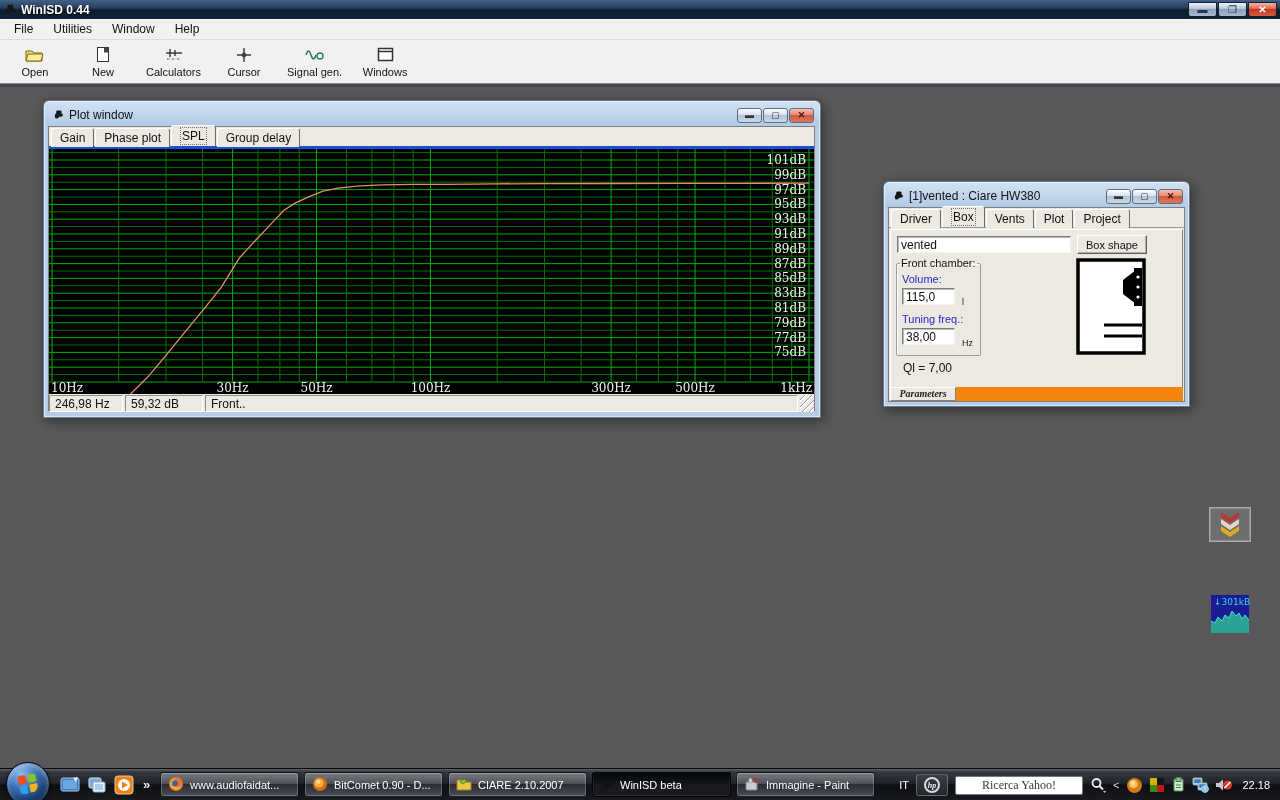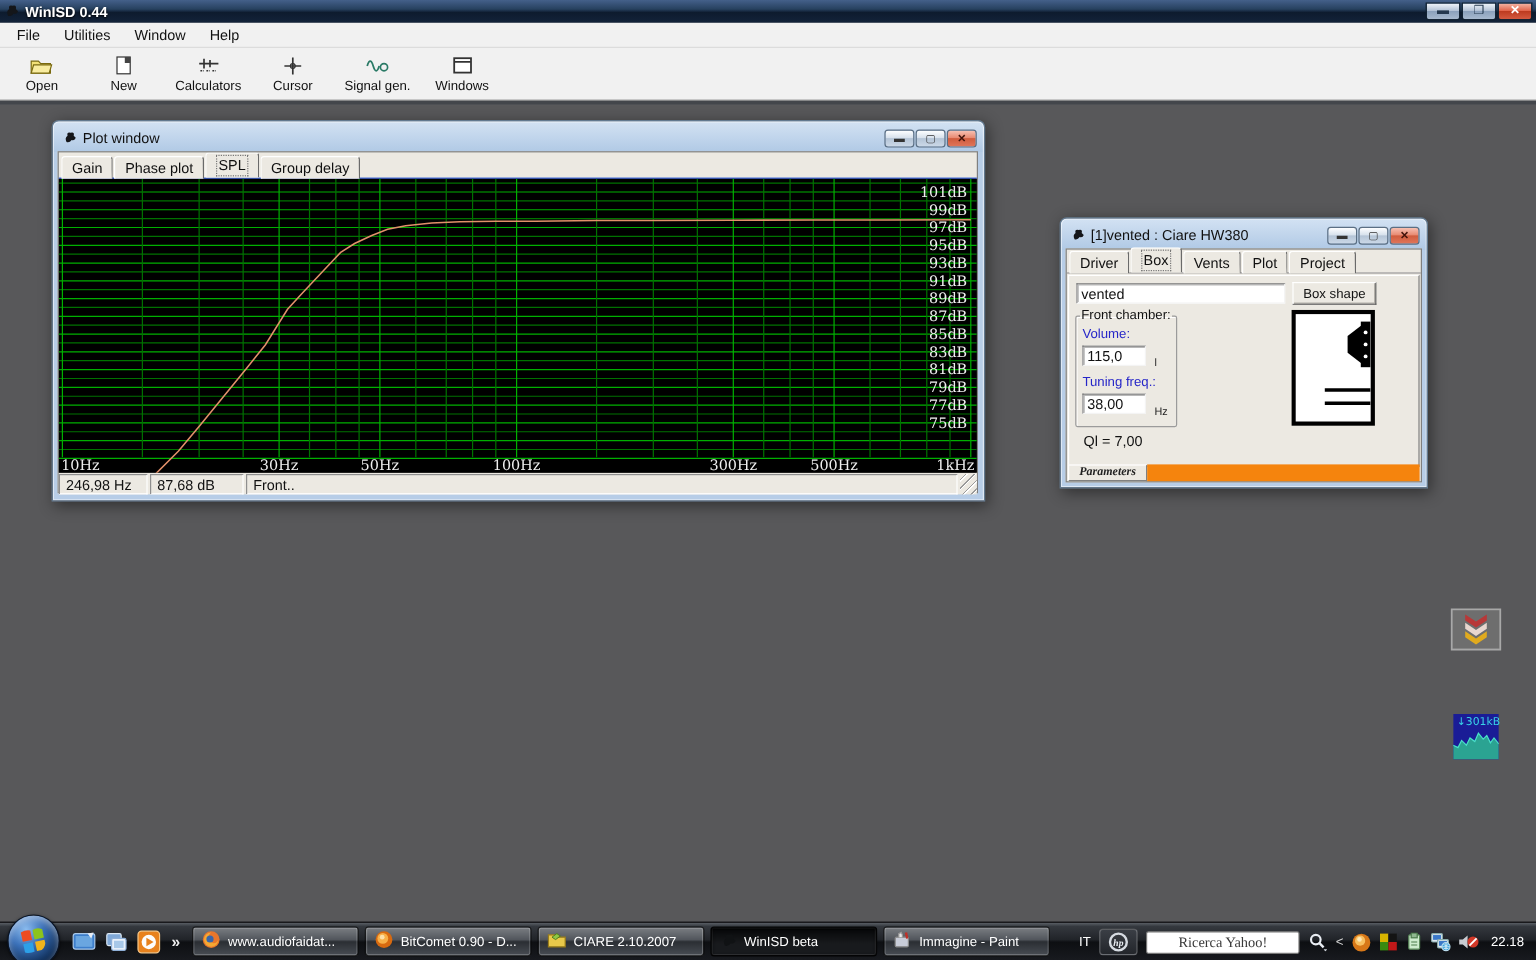--- a/index.html
+++ b/index.html
@@ -37,21 +37,21 @@
 
   
   .tabbar { display:flex; align-items:flex-end; padding:3px 2px 0 2px; }
   .tab { background:#ece9e2; border:1px solid #6a6a6a; border-bottom:none; border-left-color:#fff; border-top-color:#fff;
     border-radius:3px 3px 0 0; padding:2px 8px 2px; margin-right:1px; color:#111; position:relative; top:1px; }
   .tab.active { padding:3px 10px 3px; top:0; z-index:3; box-shadow:inset 0 0 0 2px #ece9e2; }
   .tab.active .tab-label { outline:1px dotted #777; outline-offset:1px; }
 
   
   #plot-client { width:767px; height:285px; }
-  #plot-tabbar { height:22px; border-bottom:1px solid #1d4ed8; }
+  #plot-tabbar { height:22px; border-bottom:3px solid #1d4ed8; }
   #plot-svg { display:block; background:#000; }
   .statusbar { height:18px; display:flex; align-items:stretch; background:#ece9e2; padding-top:1px; gap:2px; }
   .status-panel { border:1px solid; border-color:#8f8f8f #fff #fff #8f8f8f; padding:0 5px; font-size:12px; color:#111; display:flex; align-items:center; }
   .status-panel.grow { flex:1; }
   .resize-grip { width:14px; display:flex; align-items:flex-end; justify-content:flex-end;
     background:repeating-linear-gradient(135deg,transparent 0 3px,#9a9a9a 3px 4px,#fff 4px 5px); }
 
   
   #vented-client { width:297px; height:195px; }
   #vented-tabbar { height:20px; border-bottom:1px solid #9a9a9a; }
@@ -296,21 +296,21 @@
         <text x="183.59039491139222" y="243" text-anchor="middle" fill="#efefef" font-family="DejaVu Serif, serif" font-size="12">30Hz</text>
         <text x="267.5601466411831" y="243" text-anchor="middle" fill="#efefef" font-family="DejaVu Serif, serif" font-size="12">50Hz</text>
         <text x="381.5" y="243" text-anchor="middle" fill="#efefef" font-family="DejaVu Serif, serif" font-size="12">100Hz</text>
         <text x="562.0903949113923" y="243" text-anchor="middle" fill="#efefef" font-family="DejaVu Serif, serif" font-size="12">300Hz</text>
         <text x="646.0601466411831" y="243" text-anchor="middle" fill="#efefef" font-family="DejaVu Serif, serif" font-size="12">500Hz</text>
         <text x="763" y="243" text-anchor="end" fill="#efefef" font-family="DejaVu Serif, serif" font-size="12">1kHz</text>
         <polyline points="80.3,246.3 99.6,227.1 116.9,206.4 136.3,182.7 156.2,158.3 172.2,138.3 190.6,108.7 204.2,93.9 218.1,79.1 234.9,61.3 246.5,53.9 260.8,47.3 274.0,42.1 289.1,39.1 310.7,36.9 334.2,35.8 364.2,35.4 397.2,35.3 448.2,34.8 495.4,34.7 562.1,34.5 628.7,34.3 689.2,34.3 760.0,34.1" fill="none" stroke="#E2906A" stroke-width="1.3"></polyline>
       </svg>
     <div class="statusbar">
       <div class="status-panel" style="width:74px;">246,98 Hz</div>
-      <div class="status-panel" style="width:78px;">87,68 dB</div>
+      <div class="status-panel" style="width:78px;">59,32 dB</div>
       <div class="status-panel grow">Front..</div>
       <div class="resize-grip"></div>
     </div>
   </div>
 </div>
 
 <div class="vista-window" style="left:883px; top:181px; width:307px; height:226px;">
   <div class="vista-titlebar">
     <span>
       <svg width="12" height="12" viewBox="0 0 14 14">

